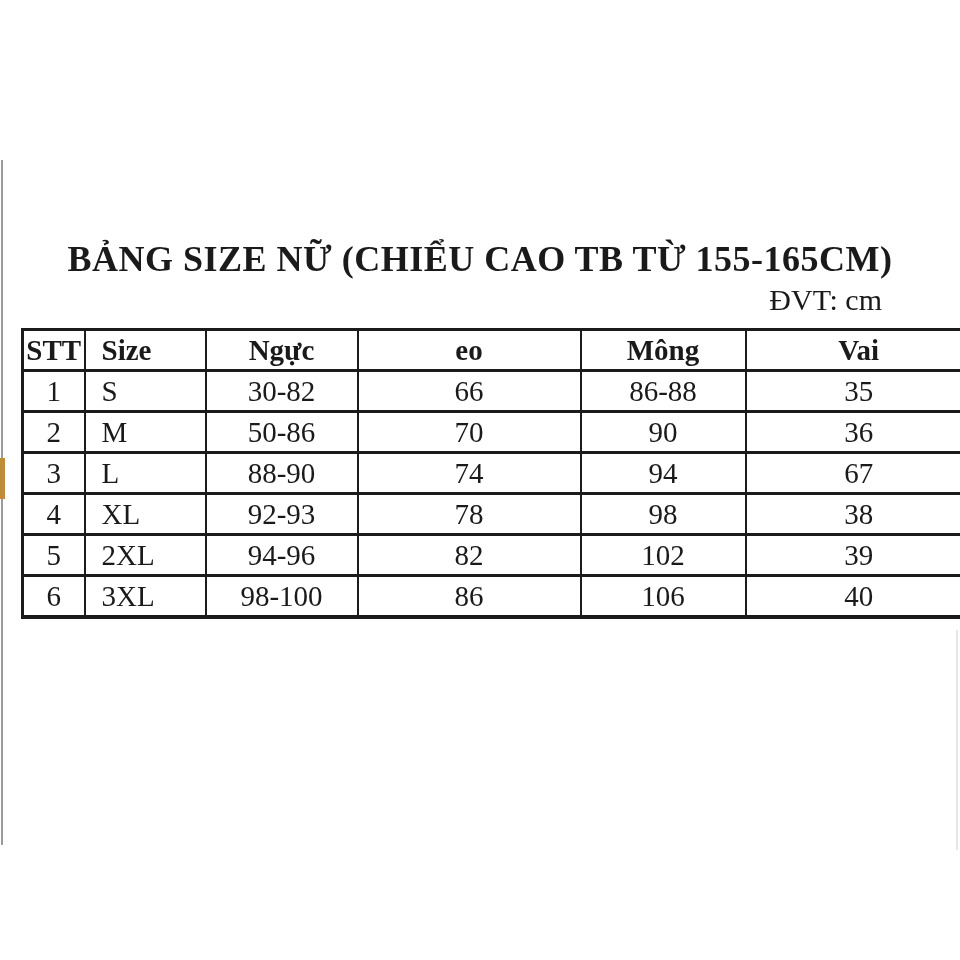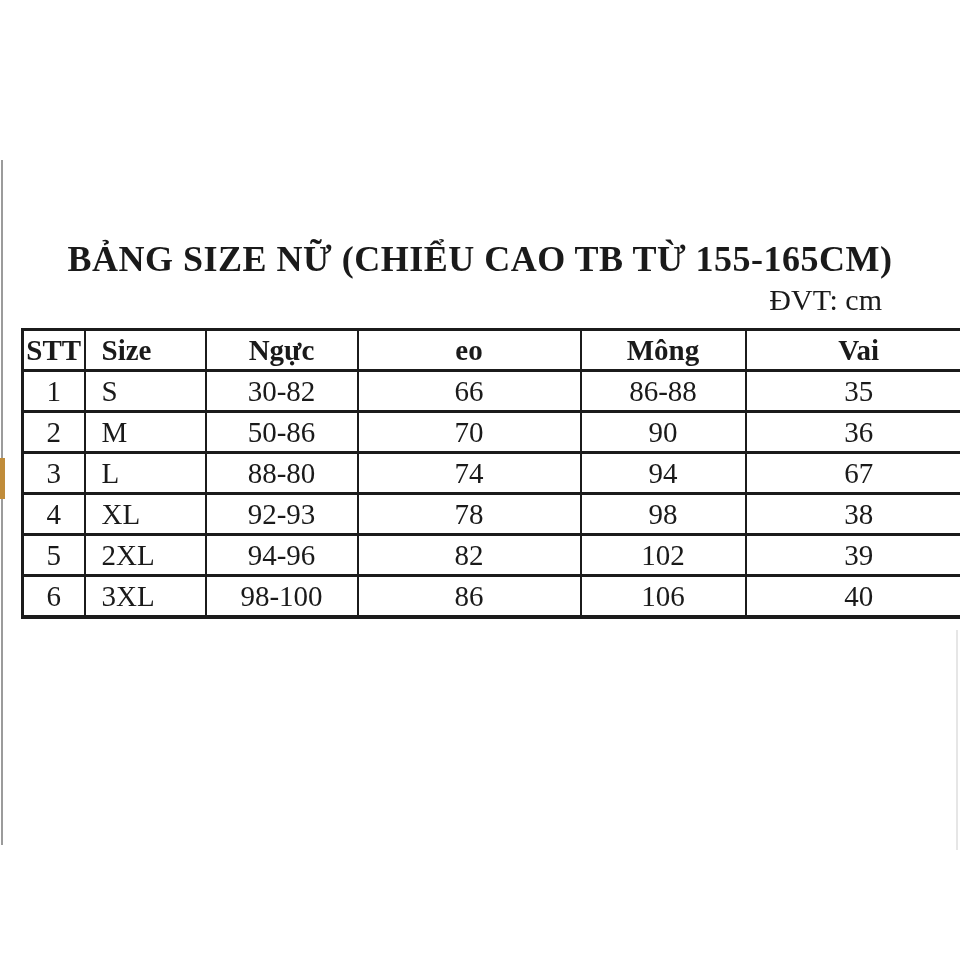--- a/index.html
+++ b/index.html
@@ -135,21 +135,21 @@
       <td>2</td>
       <td class="col-size">M</td>
       <td>50-86</td>
       <td>70</td>
       <td>90</td>
       <td>36</td>
     </tr>
     <tr>
       <td>3</td>
       <td class="col-size">L</td>
-      <td>88-80</td>
+      <td>88-90</td>
       <td>74</td>
       <td>94</td>
       <td>67</td>
     </tr>
     <tr>
       <td>4</td>
       <td class="col-size">XL</td>
       <td>92-93</td>
       <td>78</td>
       <td>98</td>

